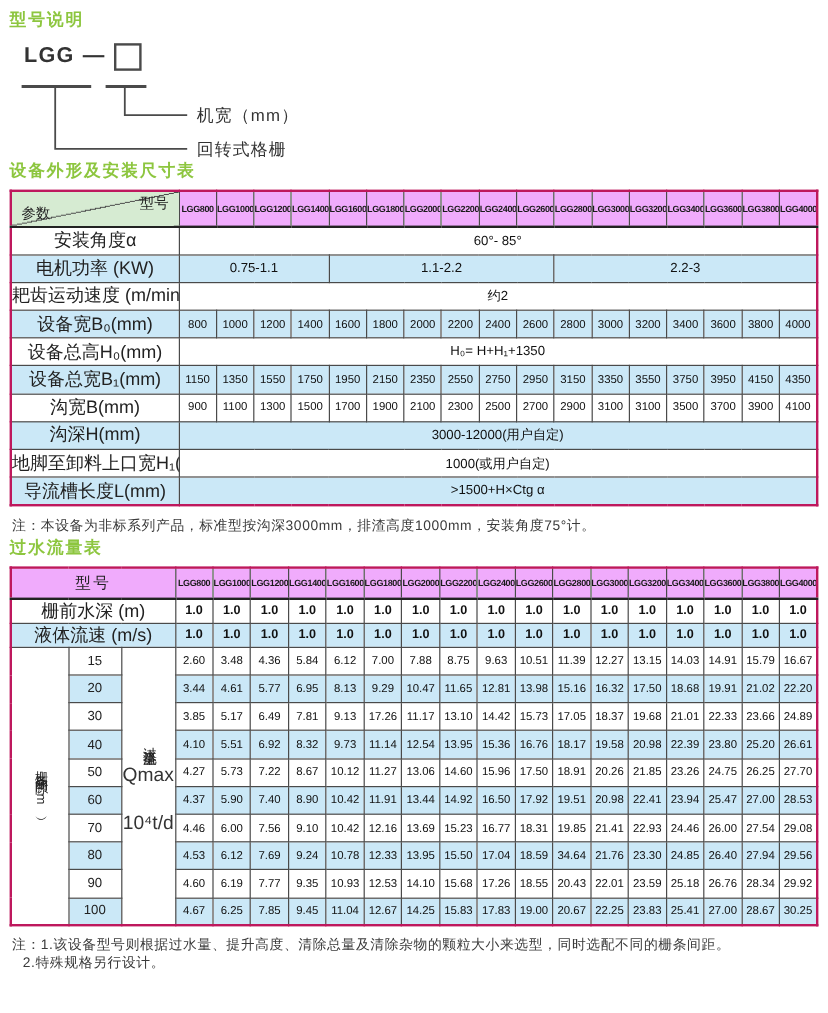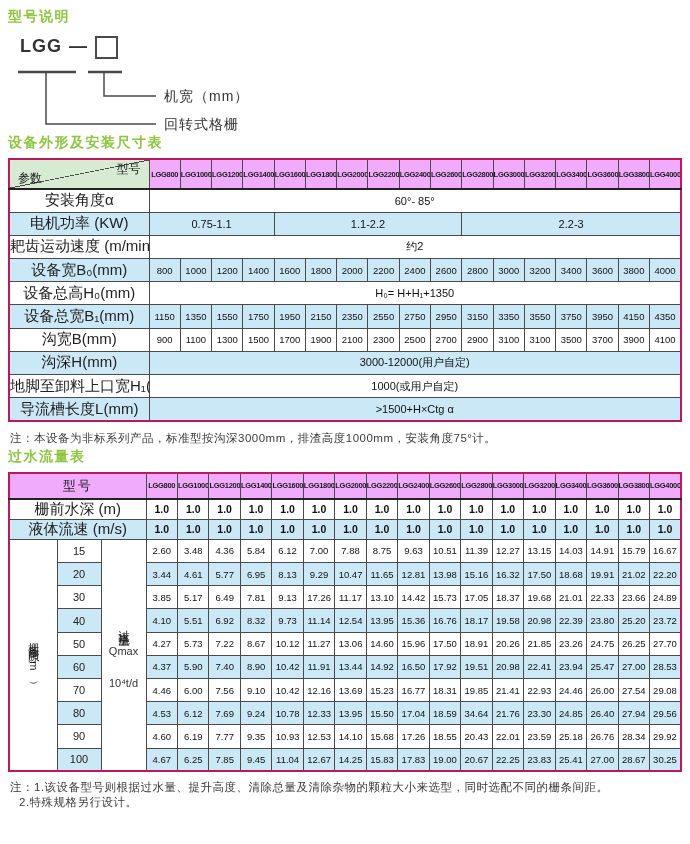--- a/index.html
+++ b/index.html
@@ -34,21 +34,21 @@
   #flow-table thead tr{height:26px;}
   #flow-table th.modelcorner{font-size:13px;font-weight:400;letter-spacing:2px;}
   tr.pre{height:15px;}
   tr.pre td{font-size:10.5px;font-weight:700;}
   tr.flowdata{height:23.2px;}
   td.gap{font-size:11px;}
   th.vlabel{background:#fff;font-weight:400;}
   th.vlabel .v{writing-mode:vertical-rl;font-size:11px;letter-spacing:3px;margin:0 auto;}
   th.flowlab{background:#fff;font-weight:400;}
   th.flowlab .v{writing-mode:vertical-rl;font-size:11.5px;letter-spacing:1.5px;margin:2px auto 2px auto;}
-  th.flowlab .qline{font-size:11px;color:#333;line-height:1.5;margin-top:16px;}
+  th.flowlab .qline{font-size:16px;color:#333;line-height:1.5;margin-top:16px;}
   .notes2{margin:8px 0 0 2px;font-size:11.5px;color:#3a3a3a;letter-spacing:0.5px;}
   .notes2 .l2{margin-left:9px;}
 </style>
 </head>
 <body>
 
 <div class="page">
 
   <h2 class="green">型号说明</h2>
 
@@ -379,21 +379,21 @@
           <td class="num">12.54</td>
           <td class="num">13.95</td>
           <td class="num">15.36</td>
           <td class="num">16.76</td>
           <td class="num">18.17</td>
           <td class="num">19.58</td>
           <td class="num">20.98</td>
           <td class="num">22.39</td>
           <td class="num">23.80</td>
           <td class="num">25.20</td>
-          <td class="num">23.72</td>
+          <td class="num">26.61</td>
         </tr>
         <tr class="flowdata">
           <td class="gap">50</td>
           <td class="num">4.27</td>
           <td class="num">5.73</td>
           <td class="num">7.22</td>
           <td class="num">8.67</td>
           <td class="num">10.12</td>
           <td class="num">11.27</td>
           <td class="num">13.06</td>

